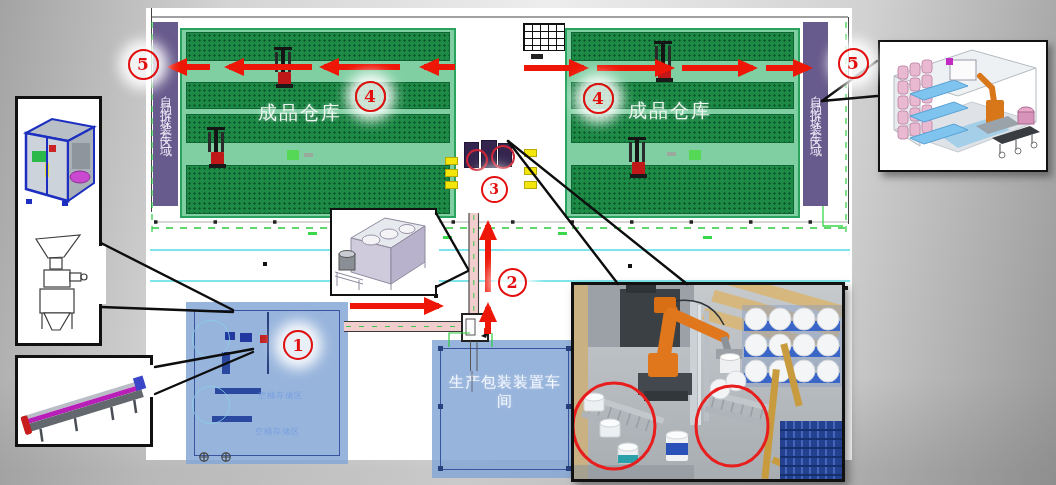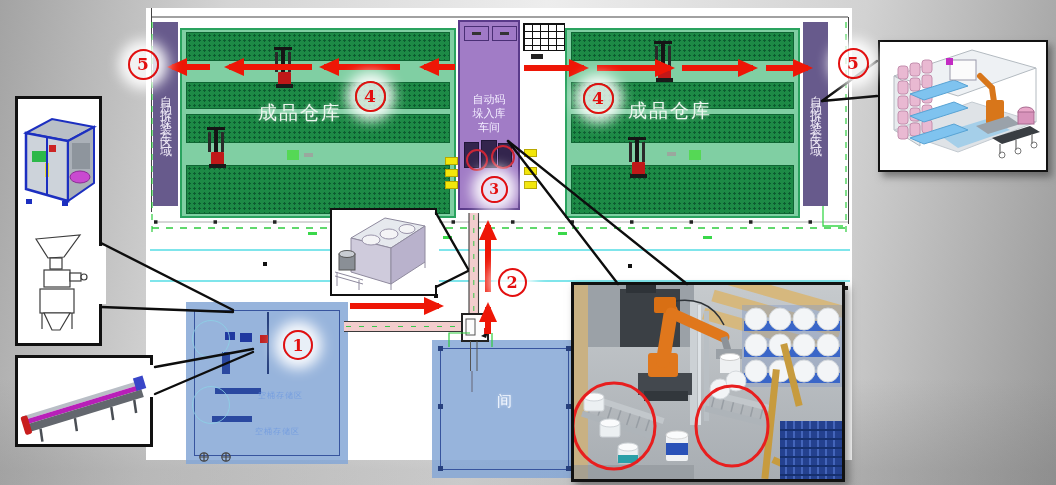--- a/index.html
+++ b/index.html
@@ -147,31 +147,20 @@
     <svg width="22" height="44">
         <rect x="2" y="1" width="18" height="3" fill="#151515"></rect>
         <rect x="9" y="1" width="4" height="28" fill="#151515"></rect>
         <rect x="3" y="6" width="3" height="20" fill="#2a2a2a"></rect>
         <rect x="16" y="6" width="3" height="20" fill="#2a2a2a"></rect>
         <rect x="6" y="26" width="13" height="13" rx="1" fill="#c01818"></rect>
         <rect x="4" y="38" width="17" height="4" fill="#1a1a1a"></rect>
       </svg>
   </div>
 
-  <div class="center-ws">
-    <div style="position:absolute;left:4px;top:4px;width:25px;height:15px;border:1.5px solid #4a2f75;background:rgba(160,120,200,.6);box-sizing:border-box;">
-        <div style="width:9px;height:3px;background:#333;margin:5px auto;"></div>
-      </div>
-    <div style="position:absolute;left:32px;top:4px;width:25px;height:15px;border:1.5px solid #4a2f75;background:rgba(160,120,200,.6);box-sizing:border-box;">
-        <div style="width:9px;height:3px;background:#333;margin:5px auto;"></div>
-      </div>
-    <div class="cw-line" style="top:70px;">自动码</div>
-    <div class="cw-line" style="top:84px;">垛入库</div>
-    <div class="cw-line" style="top:98px;">车间</div>
-  </div>
   <div class="machine" style="left:464px;top:142px;width:13px;height:24px;z-index:10;"></div>
   <div class="machine" style="left:481px;top:140px;width:14px;height:26px;z-index:10;"></div>
   <div class="machine" style="left:498px;top:143px;width:12px;height:22px;z-index:10;"></div>
   <div class="yellow-mark" style="left:445px;top:157px;"></div>
   <div class="yellow-mark" style="left:445px;top:169px;"></div>
   <div class="yellow-mark" style="left:445px;top:181px;"></div>
   <div class="yellow-mark" style="left:524px;top:149px;"></div>
   <div class="yellow-mark" style="left:524px;top:167px;"></div>
   <div class="yellow-mark" style="left:524px;top:181px;"></div>
 
@@ -195,20 +184,21 @@
 
   <div class="blue-ws" style="left:432px;top:340px;width:145px;height:138px;">
     <div style="position:absolute;left:8px;top:8px;width:129px;height:122px;border:1.5px solid #37549e;box-sizing:border-box;"></div>
     <div style="position:absolute;left:6px;top:6px;width:5px;height:5px;background:#27407e;"></div>
     <div style="position:absolute;left:134px;top:6px;width:5px;height:5px;background:#27407e;"></div>
     <div style="position:absolute;left:6px;top:126px;width:5px;height:5px;background:#27407e;"></div>
     <div style="position:absolute;left:134px;top:126px;width:5px;height:5px;background:#27407e;"></div>
     <div style="position:absolute;left:6px;top:64px;width:5px;height:5px;background:#27407e;"></div>
     <div style="position:absolute;left:134px;top:64px;width:5px;height:5px;background:#27407e;"></div>
   </div>
+  <div class="ws-label" style="left:449px;top:373px;">生产包装装置车</div>
   <div class="ws-label" style="left:497px;top:392px;">间</div>
 
   <div class="inset" style="left:15px;top:96px;width:87px;height:250px;z-index:20;">
     <svg width="81" height="112" style="position:absolute;left:0px;top:12px;">
       <polygon points="8,22 34,8 76,16 50,30" fill="#b9bfc7" stroke="#1c2fc0" stroke-width="2"></polygon>
       <polygon points="8,22 8,78 50,90 50,30" fill="#cdd3da" stroke="#1c2fc0" stroke-width="2.5"></polygon>
       <polygon points="50,30 76,16 76,72 50,90" fill="#aab0b8" stroke="#1c2fc0" stroke-width="2"></polygon>
       <rect x="14" y="40" width="14" height="11" fill="#2db84a"></rect>
       <rect x="31" y="34" width="7" height="7" fill="#cc2424"></rect>
       <rect x="54" y="32" width="18" height="26" fill="#8e959d"></rect>

